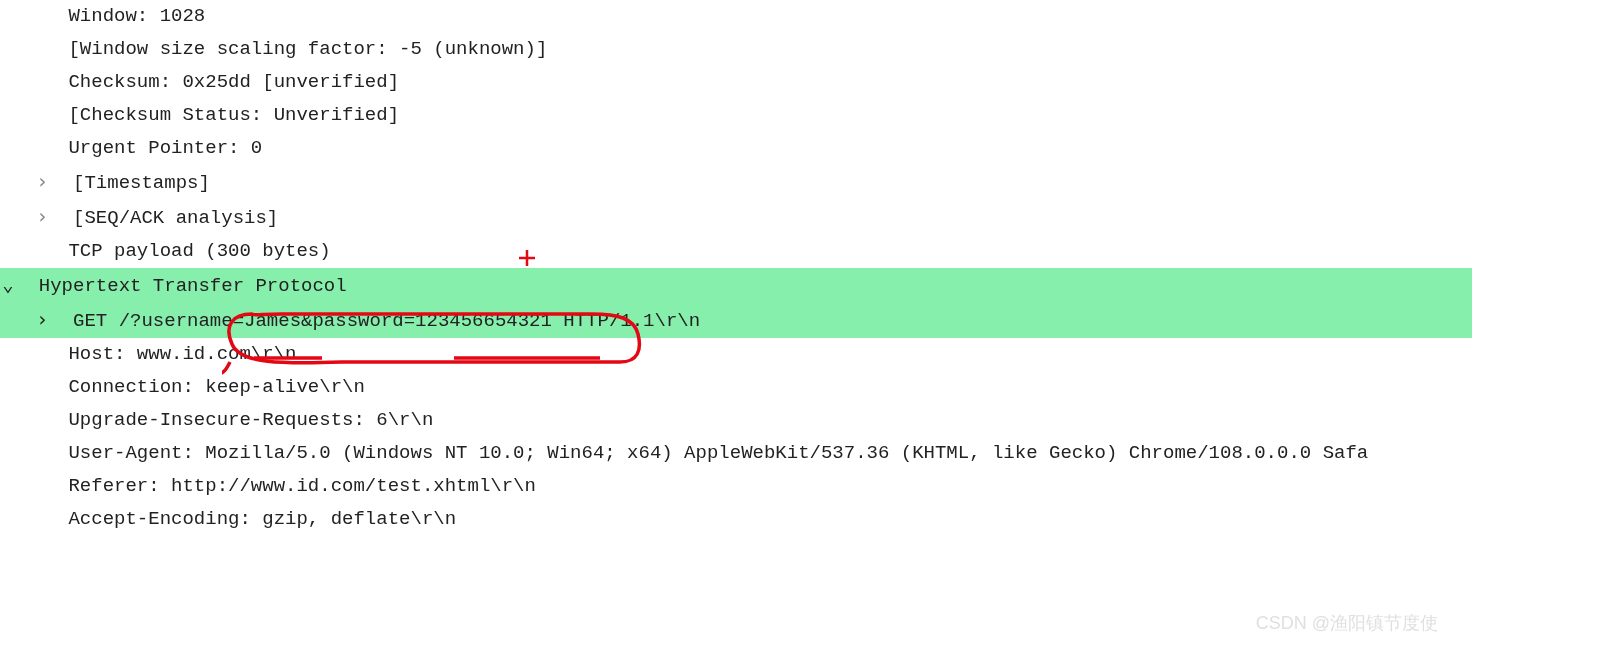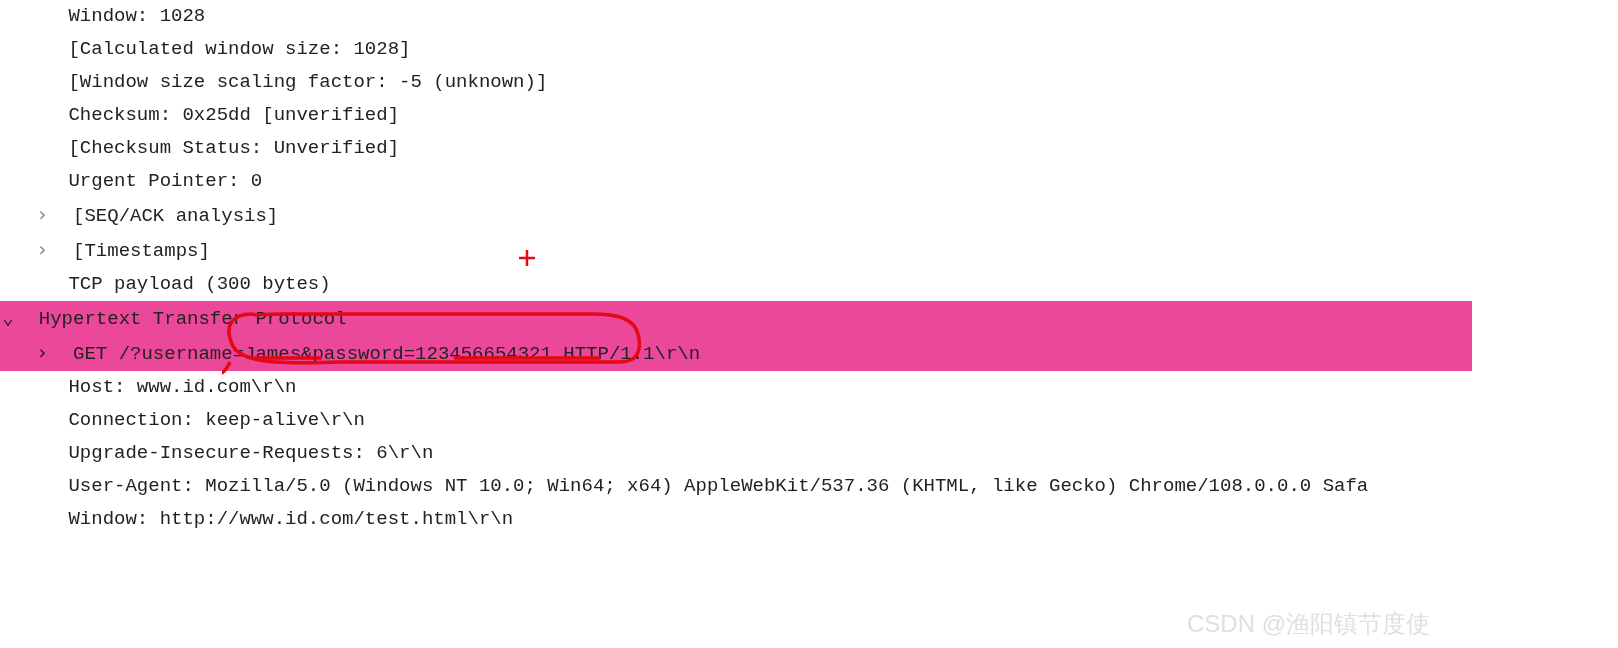--- a/index.html
+++ b/index.html
@@ -1,45 +1,45 @@
 <!DOCTYPE html>
 <html><head>
 <meta charset="utf-8">
 <style>
   html,body{margin:0;padding:0;background:#fff;font-family:Consolas,'Courier New',monospace;font-size:19px;line-height:33px;color:#222;overflow:hidden;white-space:nowrap}
   .container{width:1472px;height:648px;position:relative}
   .row{white-space:pre}
   .arrow{display:inline-block;width:16px;text-align:center;color:#888;font-family:Consolas,monospace}
-  .hl{background:#ec4899}
-  .watermark{position:absolute;right:42px;bottom:8px;color:#e0e0e0;font-family:'Microsoft YaHei',Arial,sans-serif;font-size:24px;pointer-events:none}
+  .hl{background:#86efac}
+  .watermark{position:absolute;right:34px;bottom:8px;color:#e0e0e0;font-family:'Microsoft YaHei',Arial,sans-serif;font-size:18px;pointer-events:none}
   
   .annot{position:absolute;pointer-events:none}
 </style>
 </head>
 <body>
 <div class="container">
 
 <div class="row">      <span>Window: 1028</span></div>
-<div class="row">      <span>[Calculated window size: 1028]</span></div>
 <div class="row">      <span>[Window size scaling factor: -5 (unknown)]</span></div>
 <div class="row">      <span>Checksum: 0x25dd [unverified]</span></div>
 <div class="row">      <span>[Checksum Status: Unverified]</span></div>
 <div class="row">      <span>Urgent Pointer: 0</span></div>
+<div class="row">   <span class="arrow">›</span>  <span>[Timestamps]</span></div>
 <div class="row">   <span class="arrow">›</span>  <span>[SEQ/ACK analysis]</span></div>
-<div class="row">   <span class="arrow">›</span>  <span>[Timestamps]</span></div>
 <div class="row">      <span>TCP payload (300 bytes)</span></div>
 
 <div class="row hl"><span class="arrow" style="color:#222">⌄</span>  <span>Hypertext Transfer Protocol</span></div>
 <div class="row hl">   <span class="arrow" style="color:#222">›</span>  <span>GET /?username=James&amp;password=123456654321 HTTP/1.1\r\n</span></div>
 
 <div class="row">      <span>Host: www.id.com\r\n</span></div>
 <div class="row">      <span>Connection: keep-alive\r\n</span></div>
 <div class="row">      <span>Upgrade-Insecure-Requests: 6\r\n</span></div>
 <div class="row">      <span>User-Agent: Mozilla/5.0 (Windows NT 10.0; Win64; x64) AppleWebKit/537.36 (KHTML, like Gecko) Chrome/108.0.0.0 Safa</span></div>
-<div class="row">      <span>Window: http://www.id.com/test.html\r\n</span></div>
+<div class="row">      <span>Referer: http://www.id.com/test.xhtml\r\n</span></div>
+<div class="row">      <span>Accept-Encoding: gzip, deflate\r\n</span></div>
 
 <div class="watermark">CSDN @渔阳镇节度使</div>
 
 <svg class="annot" style="left:517px;top:248px" width="20" height="20">
   <line x1="10" y1="2" x2="10" y2="18" stroke="#e30813" stroke-width="2.5"></line>
   <line x1="2" y1="10" x2="18" y2="10" stroke="#e30813" stroke-width="2.5"></line>
 </svg>
 
 <svg class="annot" style="left:222px;top:306px" width="430" height="72">
   <path d="M 30 8

